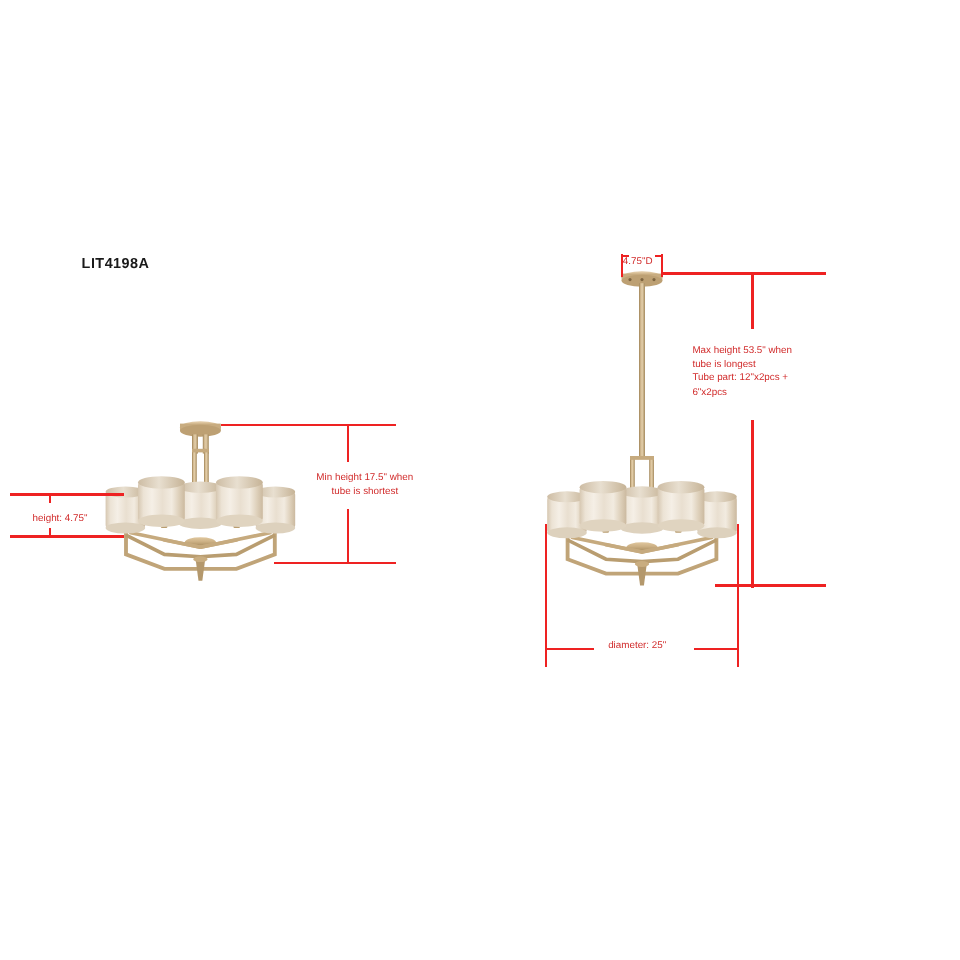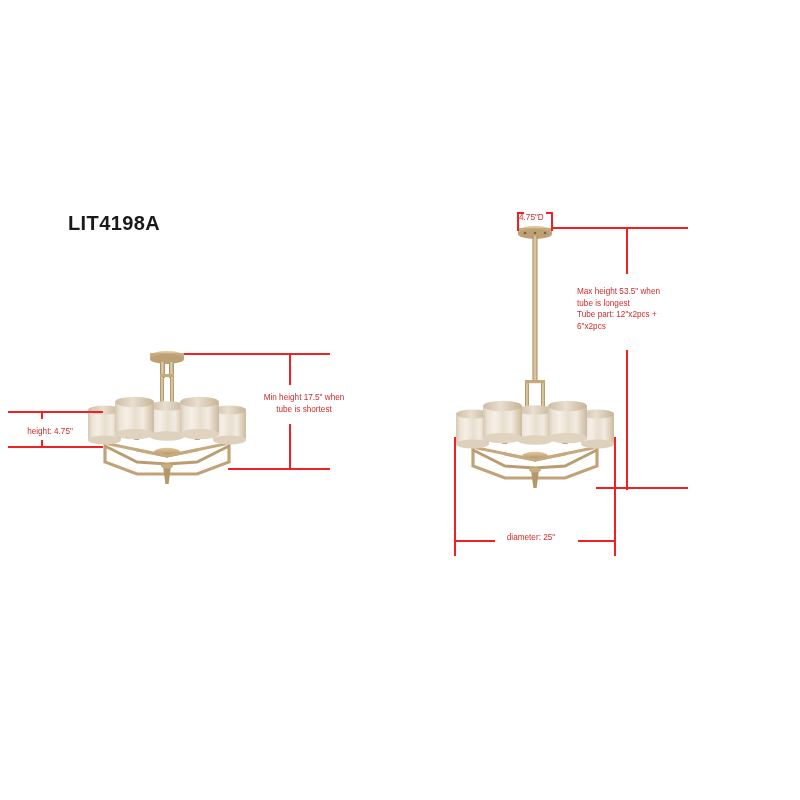--- a/index.html
+++ b/index.html
@@ -22,21 +22,21 @@
     height: 800px;
   }
   #stage > svg {
     position: absolute;
     left: 0; top: 0;
   }
   .model-title {
     position: absolute;
     left: 68px;
     top: 212px;
-    font-size: 20px;
+    font-size: 12px;
     font-weight: bold;
     color: #1a1a1a;
     letter-spacing: 0.4px;
     white-space: nowrap;
   }
   .anno {
     position: absolute;
     color: #d12b2b;
     font-size: 8.2px;
     line-height: 1.42;

